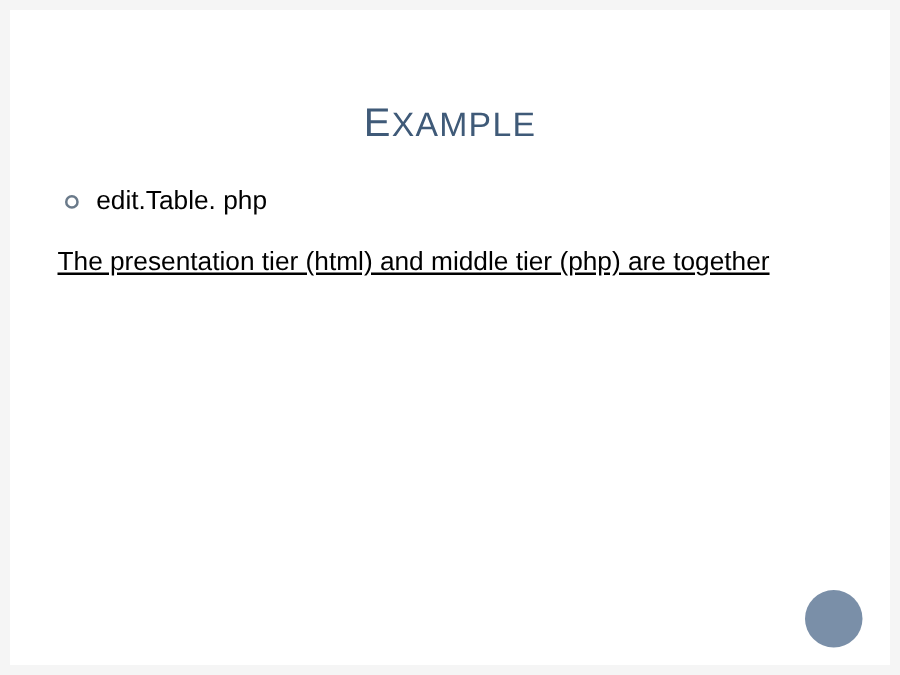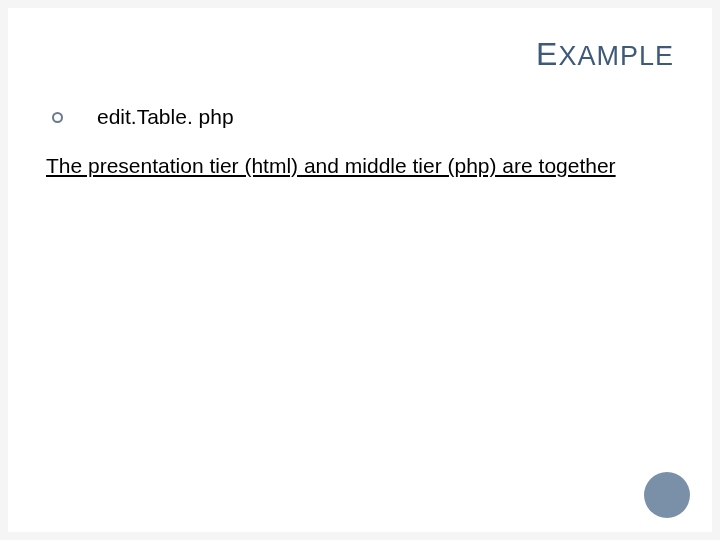--- a/index.html
+++ b/index.html
@@ -15,36 +15,36 @@
       padding: 8px;
     }
     .slide {
       width: 704px;
       height: 524px;
       background: #ffffff;
       position: relative;
       padding: 28px 38px;
     }
     .title {
-      text-align: right;
+      text-align: center;
       color: #3f5a78;
       font-size: 27px;
       letter-spacing: 1px;
       margin-bottom: 32px;
       font-weight: normal;
+      margin-top: 44px;
     }
     .title .first-letter {
       font-size: 32px;
     }
     .bullet-line {
       display: flex;
       align-items: center;
       margin-bottom: 24px;
       margin-left: 6px;
-      gap: 20px;
     }
     .bullet-icon {
       width: 11px;
       height: 11px;
       border: 2.5px solid #6a7a8a;
       border-radius: 50%;
       margin-right: 14px;
       flex-shrink: 0;
     }
     .bullet-text {

